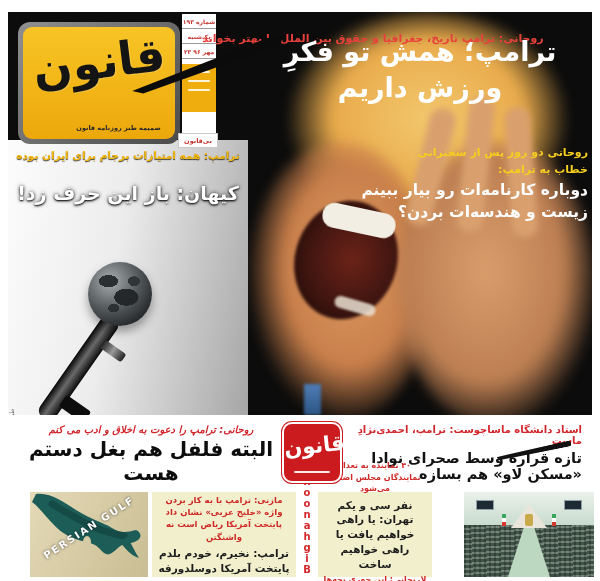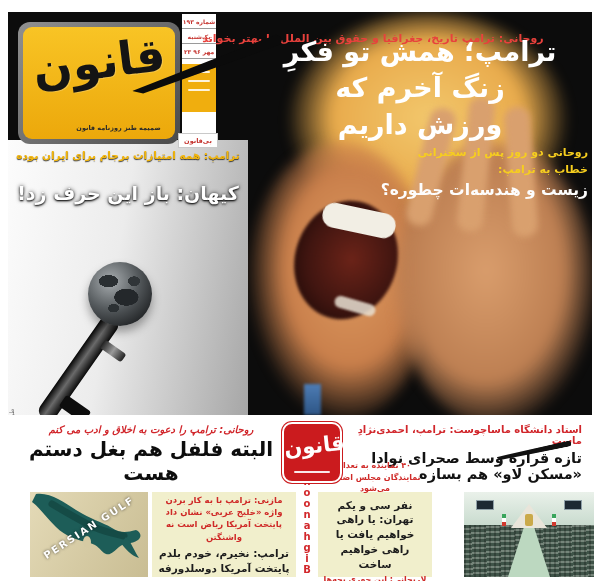--- a/index.html
+++ b/index.html
@@ -192,30 +192,30 @@
           <i></i>
           <i></i>
         </div>
     </div>
     <div id="mini-badge">بی‌قانون</div>
     <div id="swoosh"></div>
 
     <div id="kicker-top" dir="rtl">روحانی: ترامپ تاریخ، جغرافیا و حقوق بین الملل را بهتر بخواند</div>
     <div id="headline-main" dir="rtl">
       <div>ترامپ؛ همش تو فکرِ</div>
-      <div>زنگ آخرم که</div>
       <div>ورزش داریم</div>
     </div>
     <div id="sub-story" dir="rtl">
       <div id="sub-kicker">
         <div>روحانی دو روز پس از سخنرانی</div>
         <div>خطاب به ترامپ:</div>
       </div>
       <div id="sub-headline">
-        <div>زیست و هندسه‌ات چطوره؟</div>
+        <div>دوباره کارنامه‌ات رو بیار ببینم</div>
+        <div>زیست و هندسه‌ات بردن؟</div>
       </div>
     </div>
 
     <div id="left-panel">
       <div id="left-kicker" dir="rtl">ترامپ: همه امتیازات برجام برای ایران بوده</div>
       <div id="left-headline" dir="rtl">کیهان: باز این حرف زد!</div>
       <div id="mic"></div>
       <div id="mic-collar"></div>
       <div id="mic-clip"></div>
       <div id="globe"></div>

